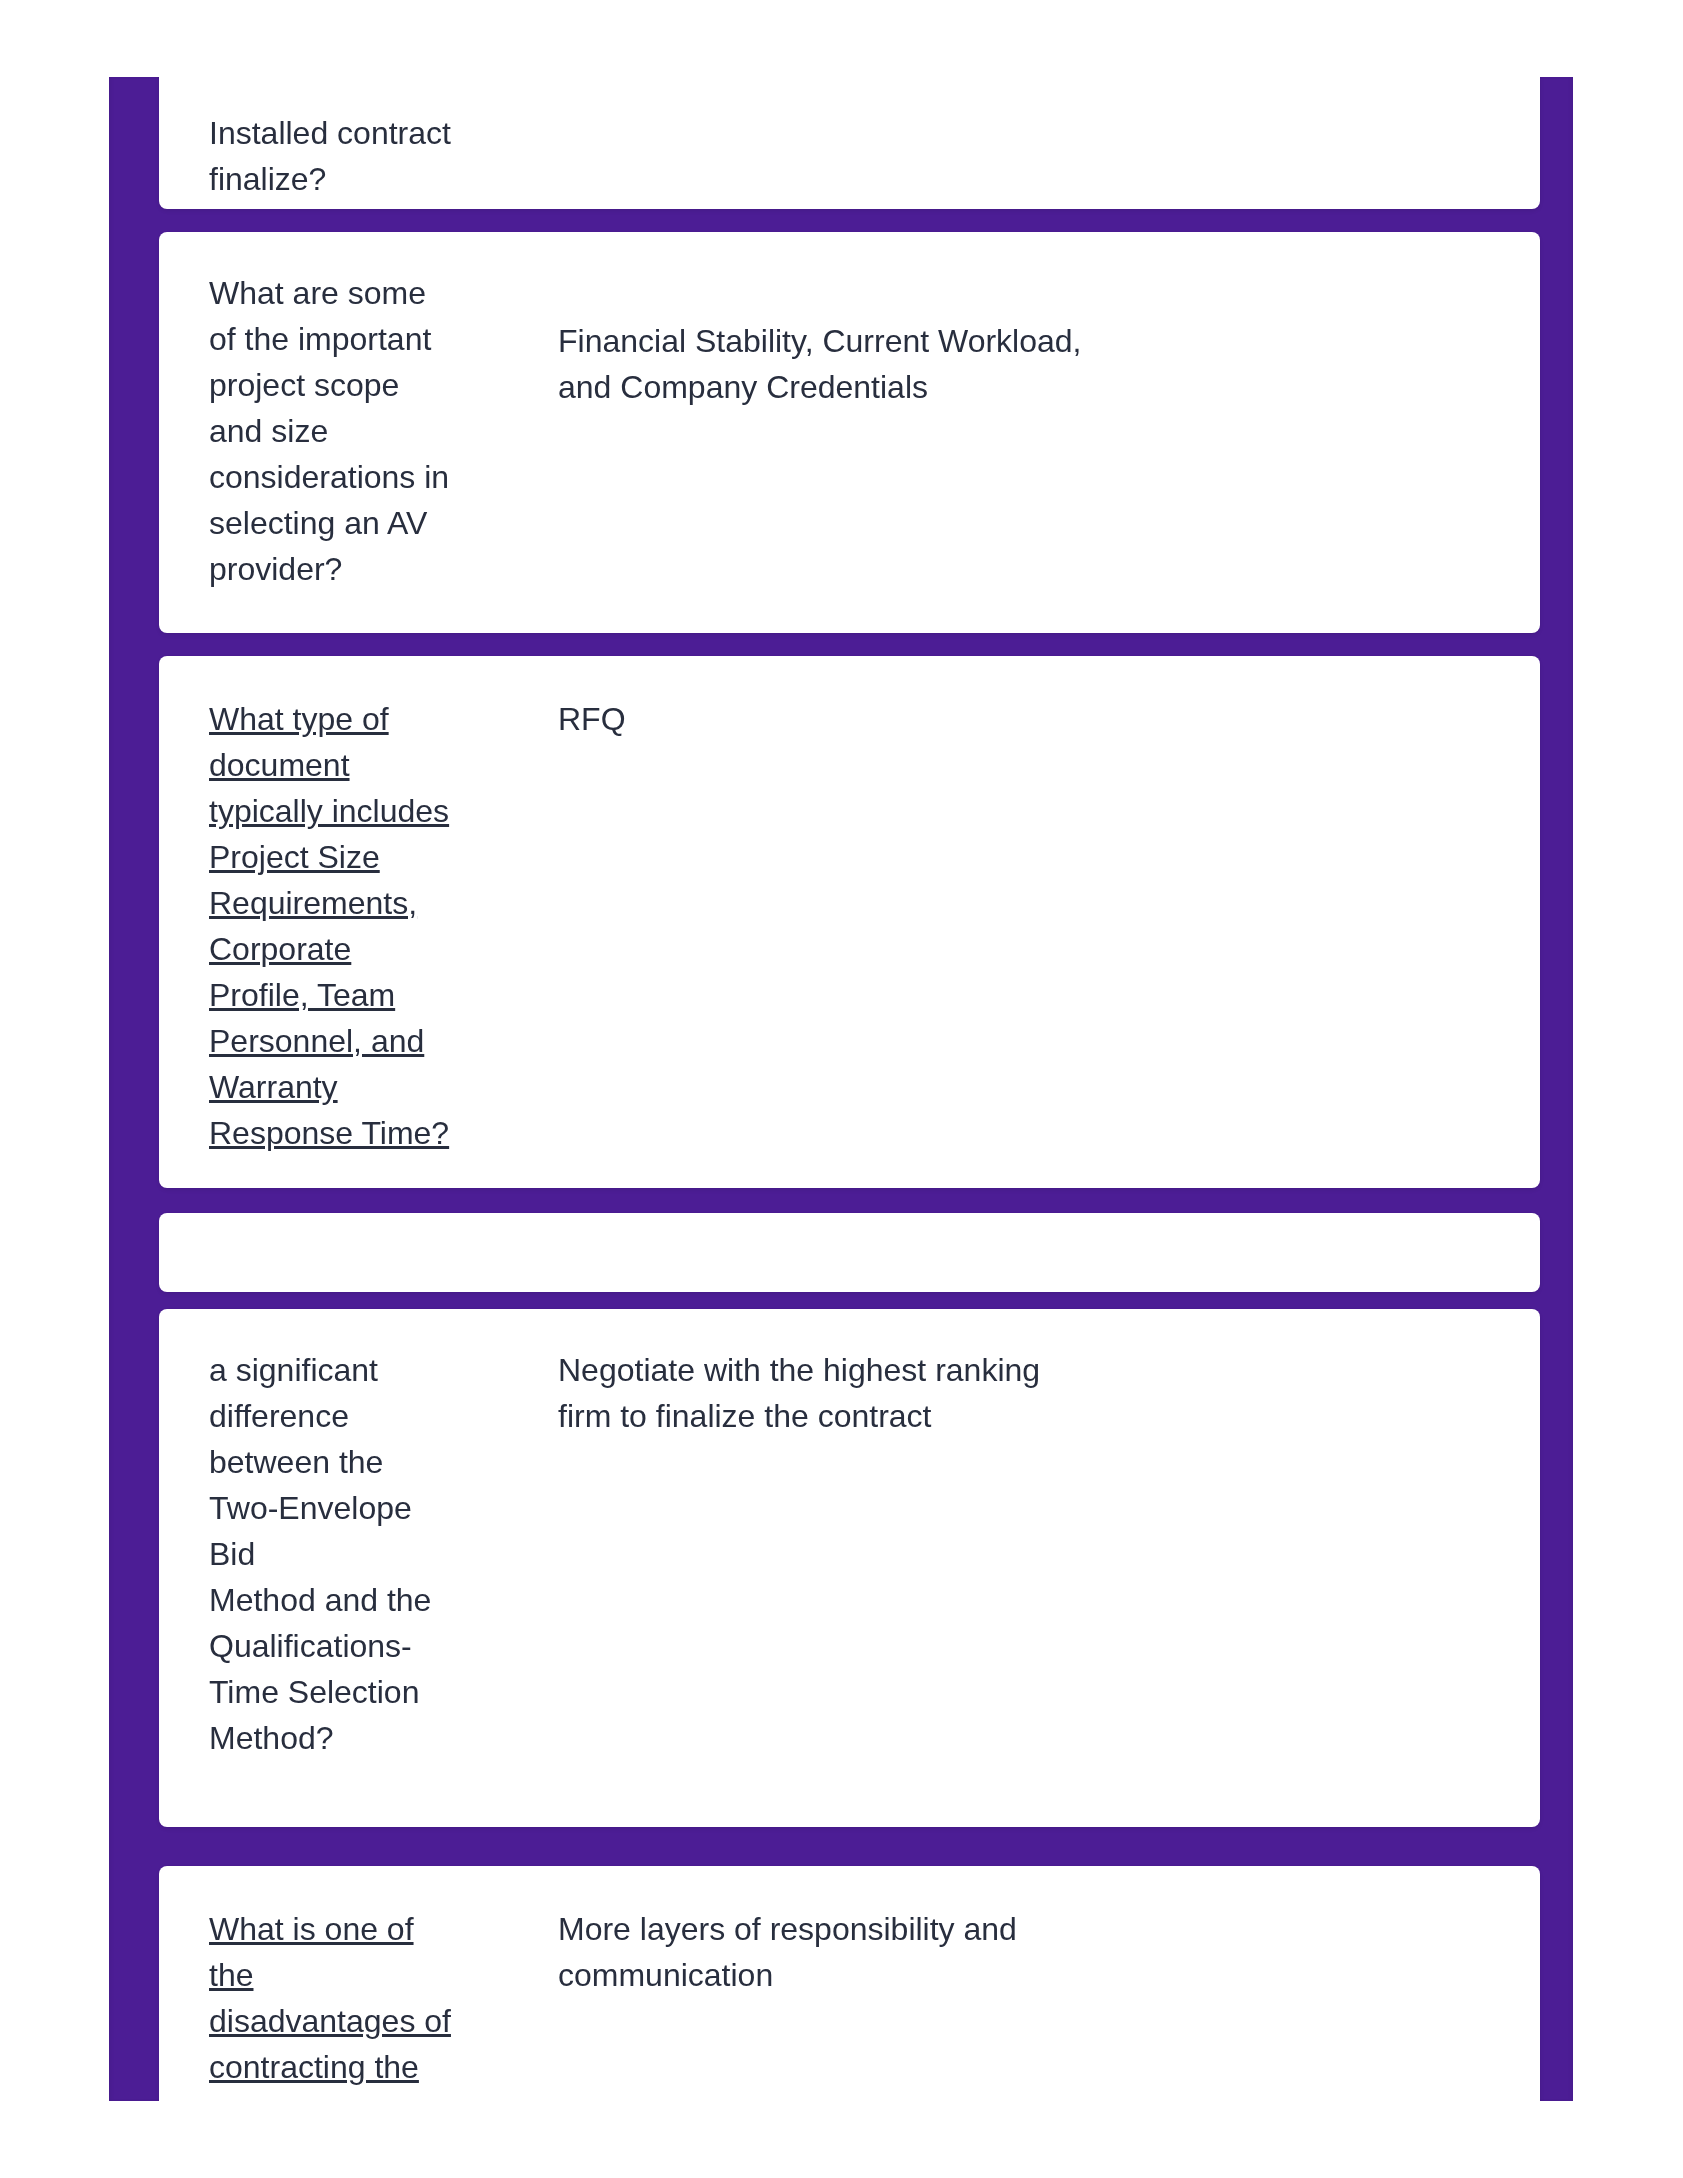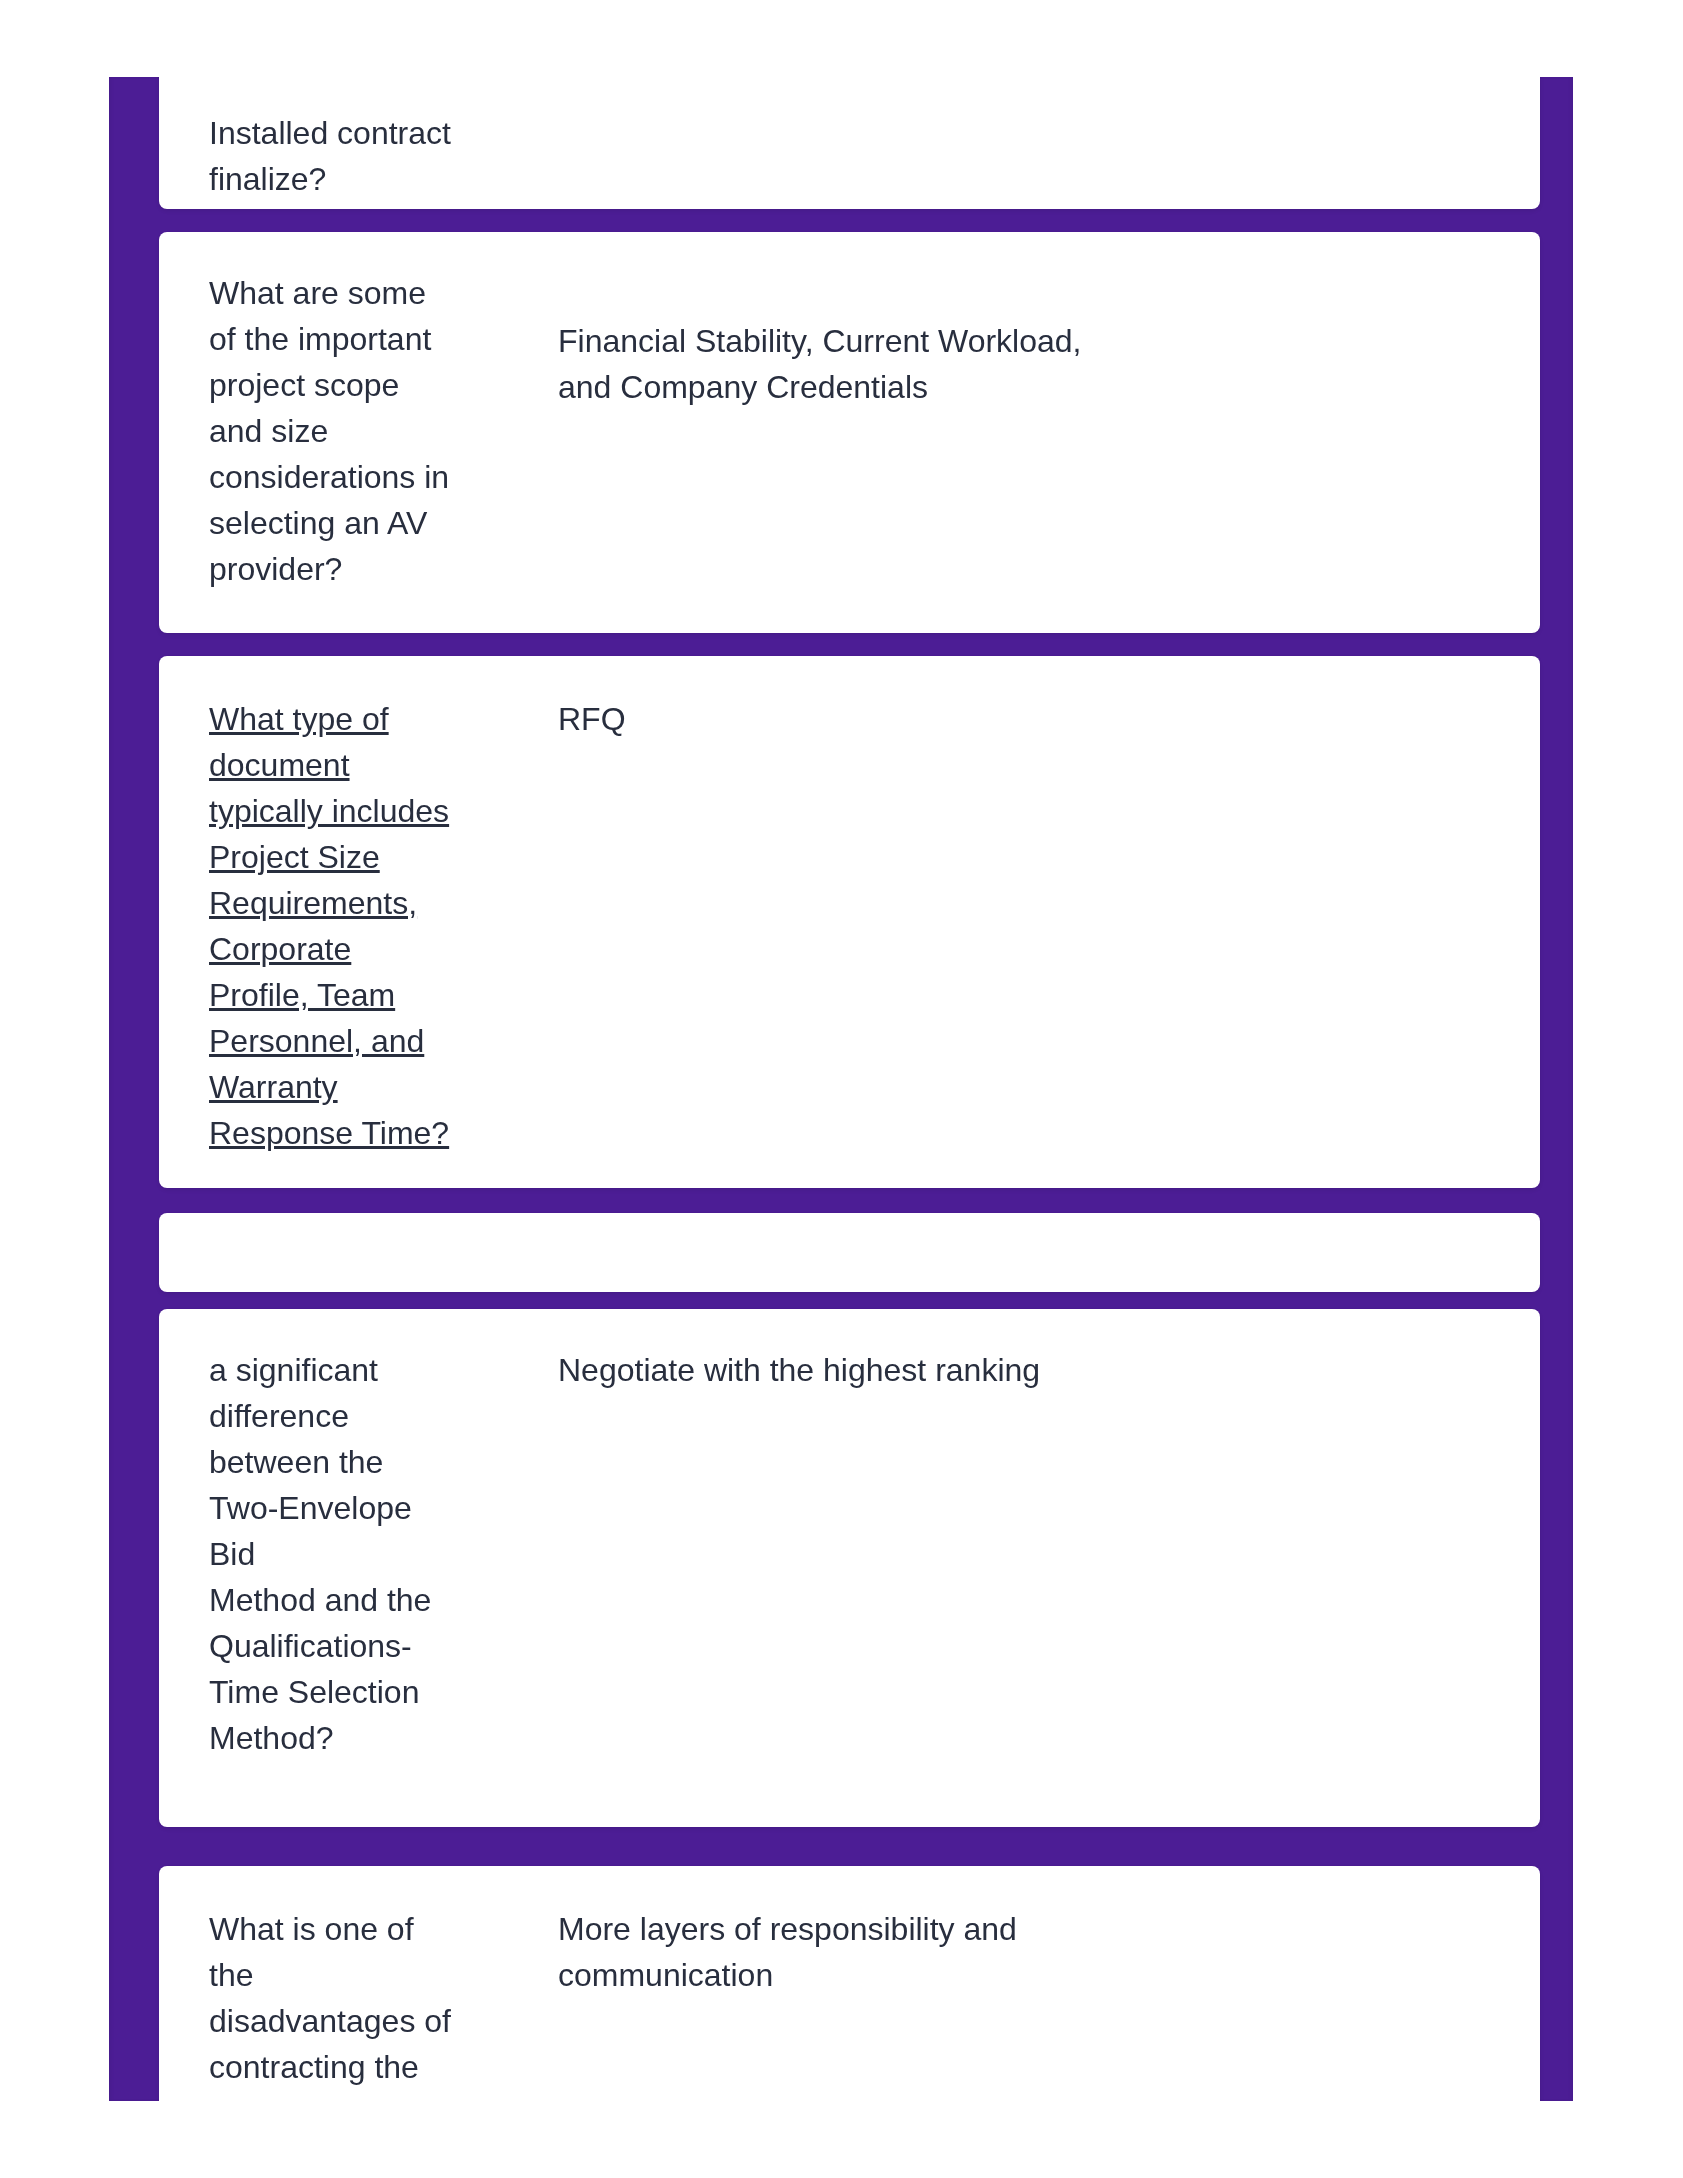--- a/index.html
+++ b/index.html
@@ -70,25 +70,26 @@
       <span class="line">between the</span>
       <span class="line">Two-Envelope</span>
       <span class="line">Bid</span>
       <span class="line">Method and the</span>
       <span class="line">Qualifications-</span>
       <span class="line">Time Selection</span>
       <span class="line">Method?</span>
     </div>
     <div class="a" style="top:38px;">
       <span class="line">Negotiate with the highest ranking</span>
+      <span class="line">firm to finalize the contract</span>
     </div>
   </div>
 
   <div class="card" style="top:1789px;height:396px;">
-    <div class="q" style="top:40px;">
+    <div class="q" style="top:40px;text-decoration:underline;">
       <span class="line">What is one of</span>
       <span class="line">the</span>
       <span class="line">disadvantages of</span>
       <span class="line">contracting the</span>
     </div>
     <div class="a" style="top:40px;">
       <span class="line">More layers of responsibility and</span>
       <span class="line">communication</span>
     </div>
   </div>

